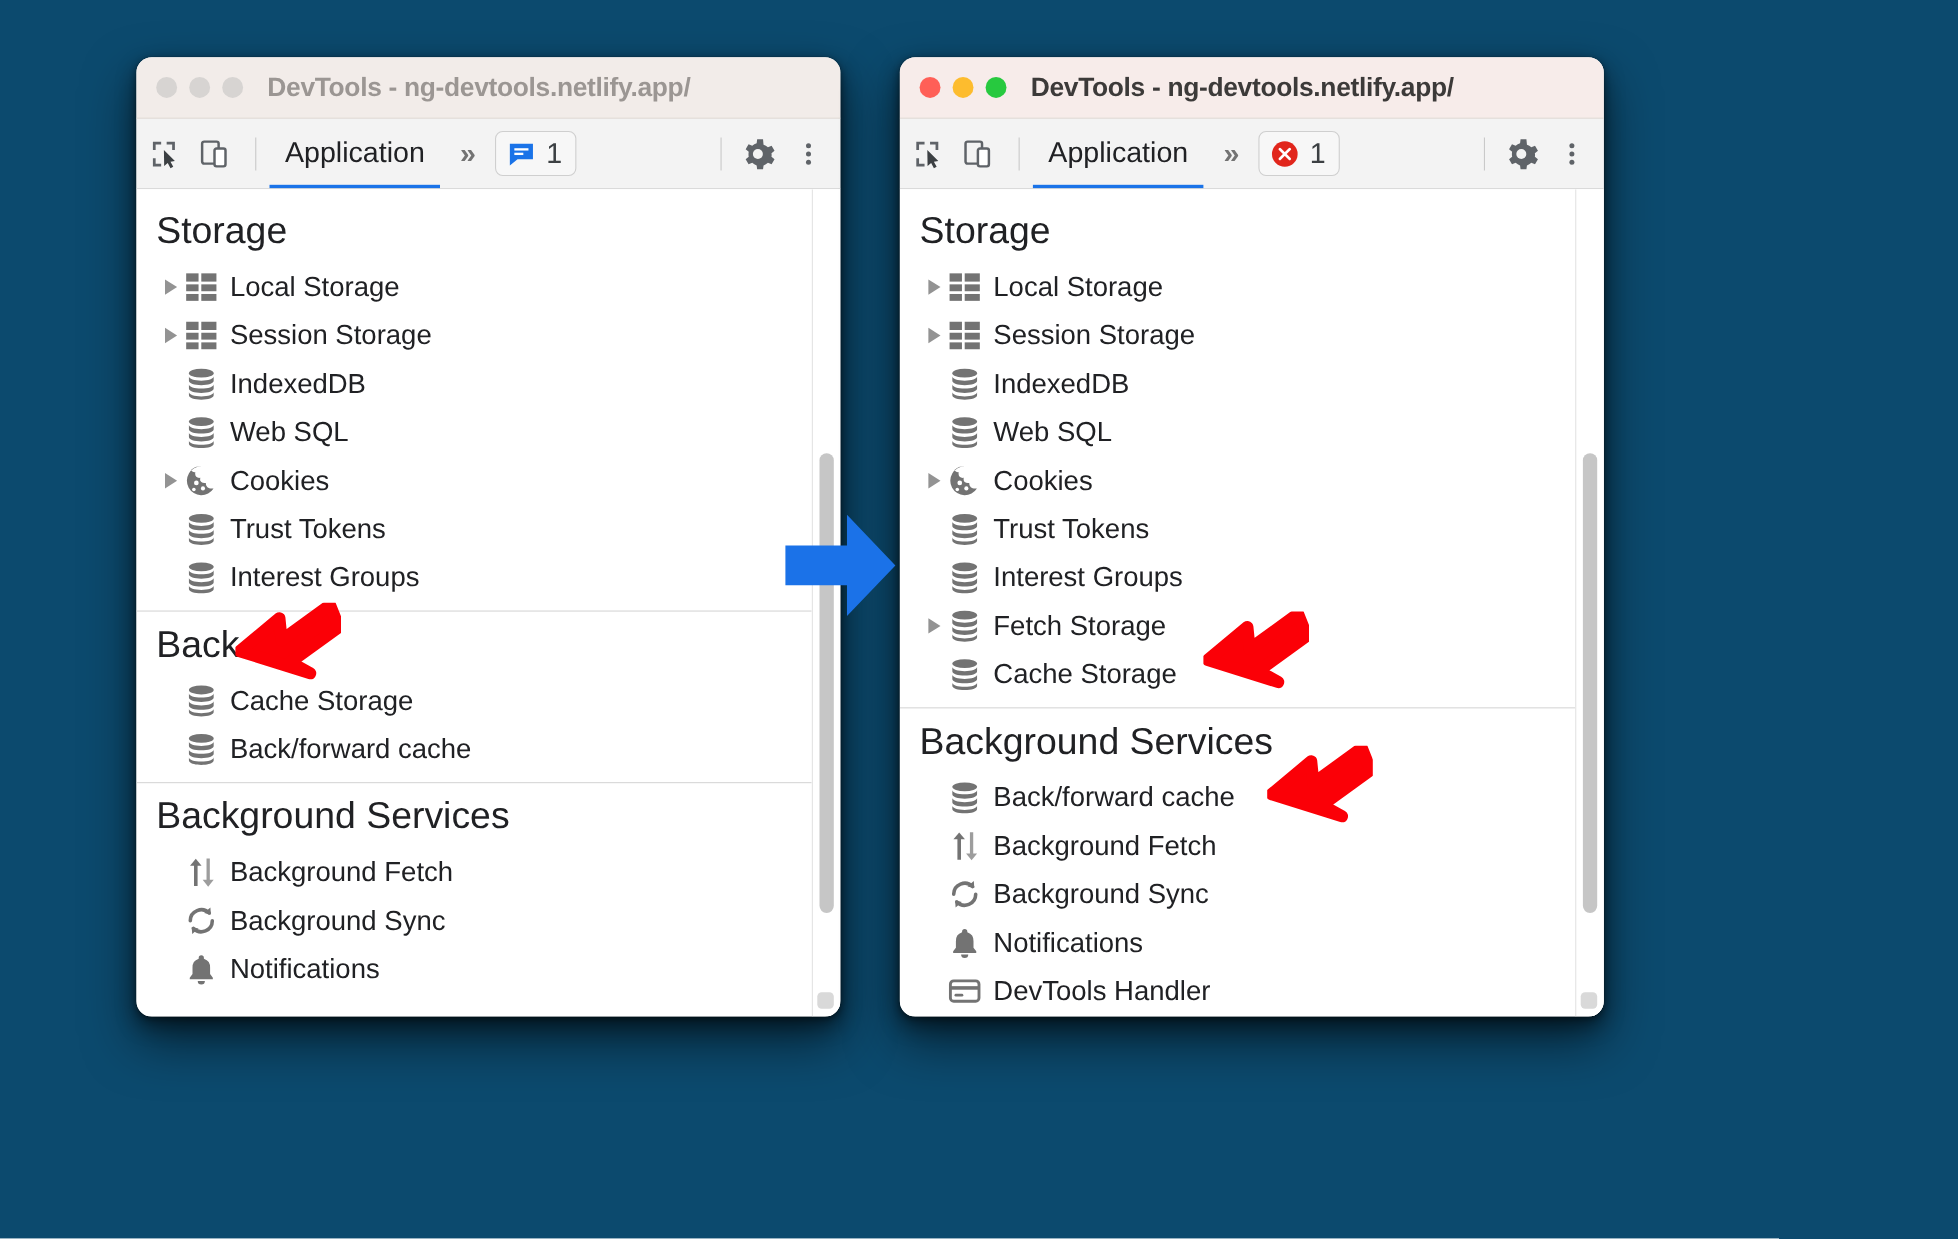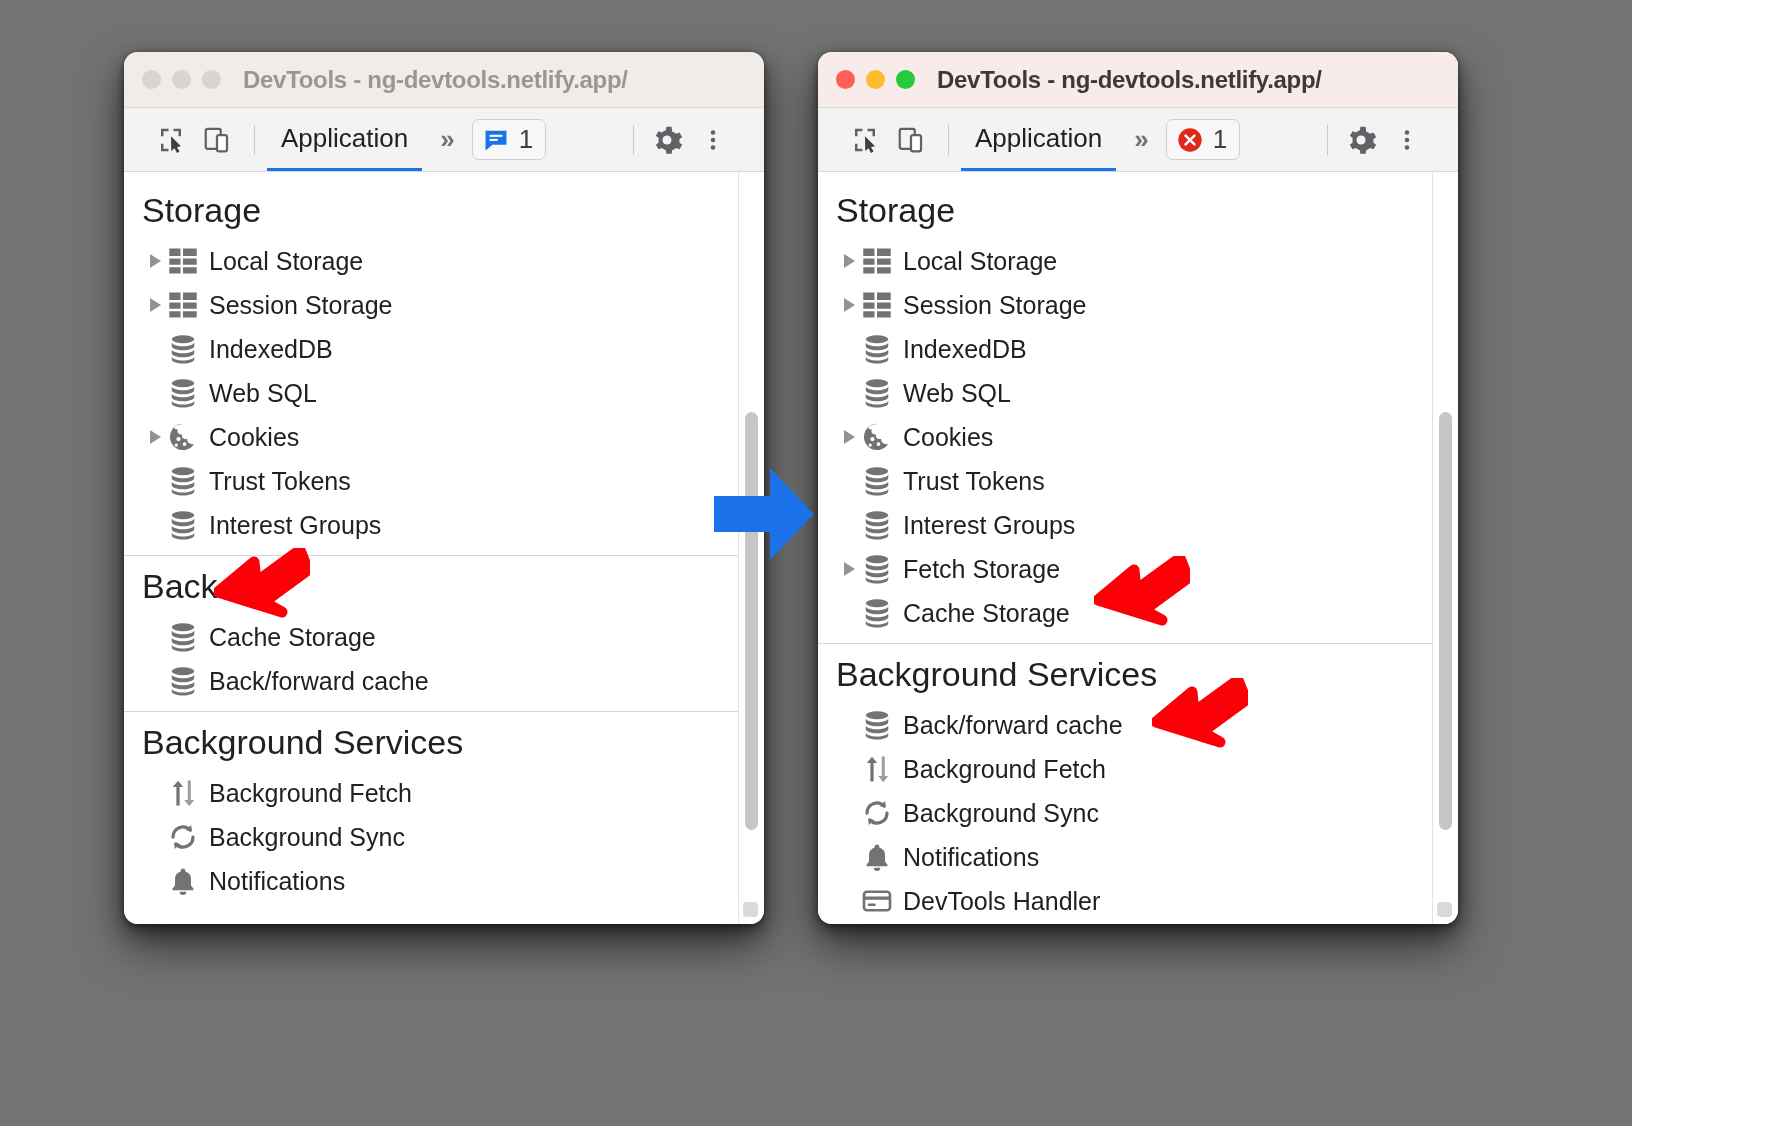--- a/index.html
+++ b/index.html
@@ -2,21 +2,21 @@
 <html><head>
 <meta charset="utf-8">
 <style>
   * { box-sizing: border-box; margin: 0; padding: 0; }
   html, body {
     width: 1780px; height: 1126px;
     background: #ffffff;
     font-family: "Liberation Sans", sans-serif;
     overflow: hidden;
   }
-  .stage { position: relative; width: 1632px; height: 1126px; background:#737373; }
+  .stage { position: relative; width: 1780px; height: 1126px; background:#0c4a6e; }
 
   
   .window {
     position: absolute;
     background: #ffffff;
     border-radius: 14px;
     overflow: hidden;
     box-shadow: 0 0 0 1px rgba(0,0,0,0.07),
                 0 22px 46px rgba(0,0,0,0.55),
                 0 8px 18px rgba(0,0,0,0.42),
@@ -51,21 +51,21 @@
   }
   .win-left  .win-title { color: #9b9693; }
   .win-right .win-title { color: #3c3a39; }
 
   
   .toolbar {
     height: 64px;
     background: #f3f3f3;
     display: flex;
     align-items: center;
-    padding: 0 26px;
+    padding: 0 4px;
     border-bottom: 1px solid #d8d8d8;
     position: relative;
   }
   .tb-icon {
     width: 42px; height: 42px;
     display: flex; align-items: center; justify-content: center;
     margin-right: 4px;
   }
   .tb-sep {
     width: 1px; height: 30px; background: #c9c9c9; margin: 0 12px;

